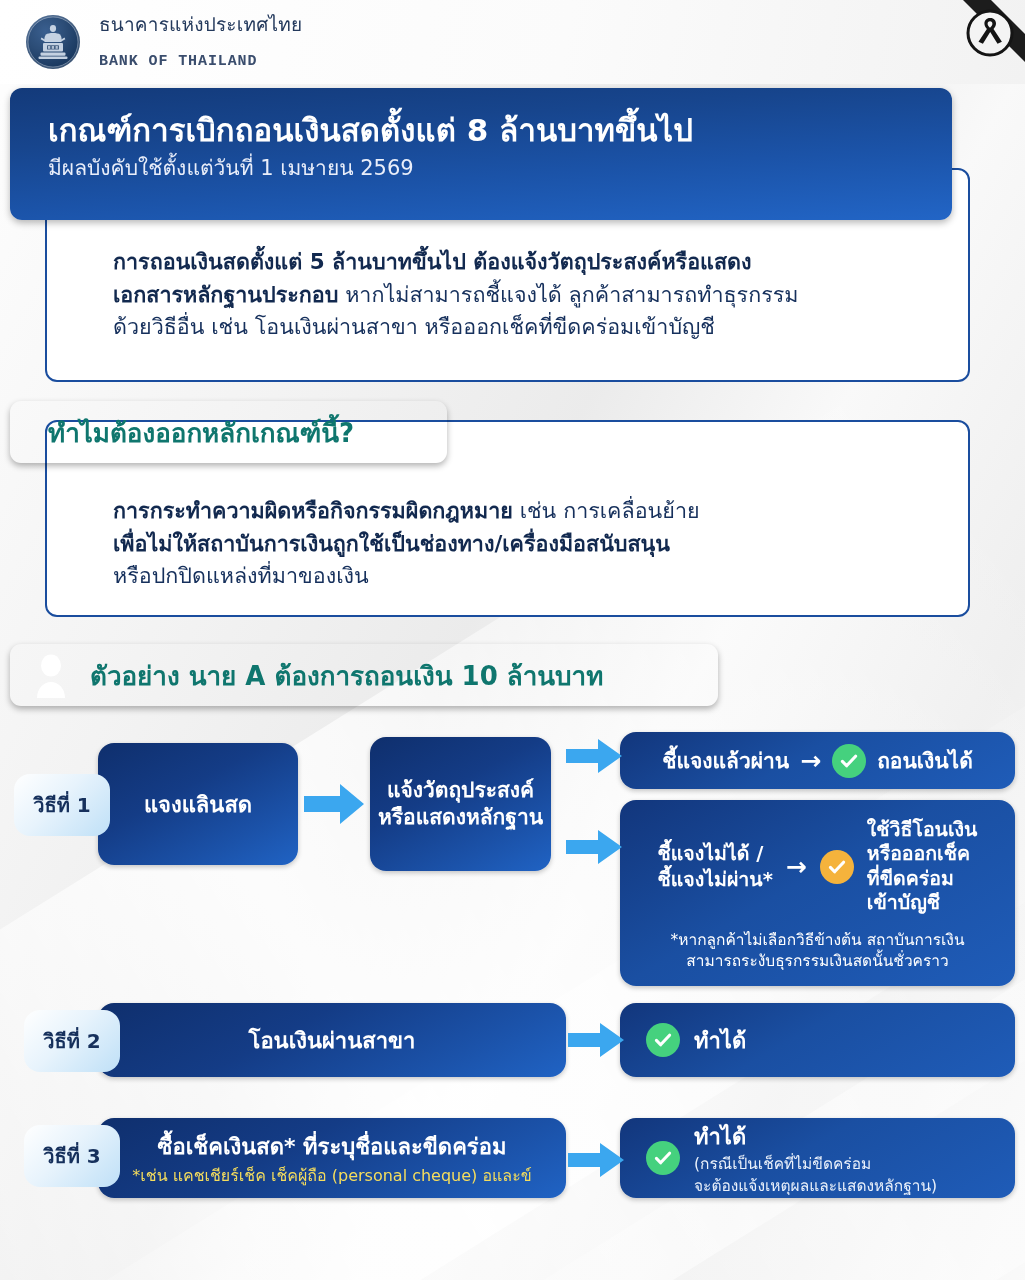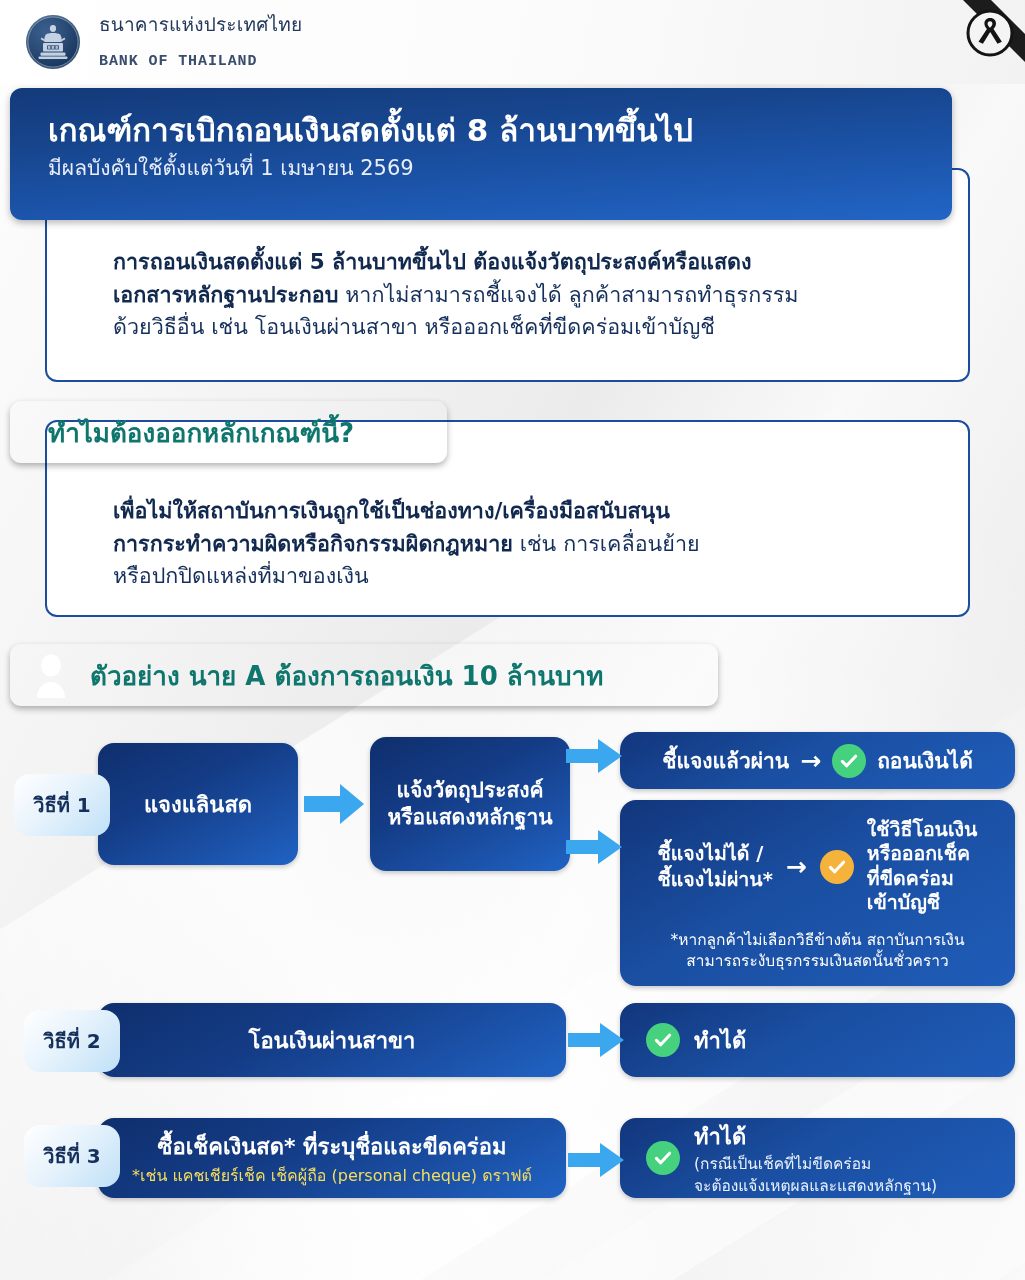--- a/index.html
+++ b/index.html
@@ -242,24 +242,24 @@
     <b>เอกสารหลักฐานประกอบ</b><span> หากไม่สามารถชี้แจงได้ ลูกค้าสามารถทำธุรกรรม</span>
   </div>
   <div><span>ด้วยวิธีอื่น เช่น โอนเงินผ่านสาขา หรือออกเช็คที่ขีดคร่อมเข้าบัญชี</span></div>
 </div>
 
 <div class="tab-head" id="tab-why">
   <span>ทำไมต้องออกหลักเกณฑ์นี้?</span>
 </div>
 <div class="white-box" id="box-reason"></div>
 <div class="box-body" id="reason-text">
-  <div><b>เพื่อไม่ให้สถาบันการเงินถูกใช้เป็นช่องทาง/เครื่องมือสนับสนุน</b></div>
   <div>
     <b>การกระทำความผิดหรือกิจกรรมผิดกฎหมาย</b><span>  เช่น การเคลื่อนย้าย</span>
   </div>
+  <div><b>เพื่อไม่ให้สถาบันการเงินถูกใช้เป็นช่องทาง/เครื่องมือสนับสนุน</b></div>
   <div><span>หรือปกปิดแหล่งที่มาของเงิน</span></div>
 </div>
 
 <div class="tab-head" id="tab-example">
   <span class="person-icon">
     <svg viewBox="0 0 46 46" width="46" height="46" aria-hidden="true">
       <ellipse cx="23" cy="13.5" rx="10" ry="11" fill="#ffffff"></ellipse>
       <path d="M9 46c0-9.2 6.3-16 14-16s14 6.8 14 16z" fill="#ffffff"></path>
     </svg>
   </span>
@@ -271,33 +271,33 @@
   <div class="method-badge" style="left:14px; top:774px;">วิธีที่ 1</div>
 
   <div class="node" style="left:98px; top:743px; width:200px; height:122px; font-size:22px;">
     <span>แจงแลินสด</span>
   </div>
 
   <svg class="arrow" style="left:302px; top:778px;" width="66" height="52" viewBox="0 0 66 52">
     <path d="M2 18h36V6l24 20-24 20V34H2z" fill="#3ba7ef"></path>
   </svg>
 
-  <div class="node" style="left:370px; top:737px; width:200px; height:134px; font-size:21px; line-height:1.28;">
+  <div class="node" style="left:370px; top:737px; width:181px; height:134px; font-size:21px; line-height:1.28;">
     <span>แจ้งวัตถุประสงค์</span>
     <span>หรือแสดงหลักฐาน</span>
   </div>
 
   <svg class="arrow" style="left:564px; top:735px;" width="60" height="42" viewBox="0 0 60 42">
     <path d="M2 14h32V4l24 17-24 17V28H2z" fill="#3ba7ef"></path>
   </svg>
   <svg class="arrow" style="left:564px; top:826px;" width="60" height="42" viewBox="0 0 60 42">
     <path d="M2 14h32V4l24 17-24 17V28H2z" fill="#3ba7ef"></path>
   </svg>
 
-  <div class="node flat" style="left:620px; top:732px; width:395px; height:57px;border-radius:18px;">
+  <div class="node flat" style="left:620px; top:732px; width:395px; height:57px;">
     <div class="inline-row" style="font-size:21px;">
       <span>ชี้แจงแล้วผ่าน</span>
       <span style="font-size:25px;">→</span>
       <span class="chk green">
         <svg width="20" height="20" viewBox="0 0 20 20">
             <path d="M3.4 10.4l4.2 4.4 9-9.6" stroke="#fff" stroke-width="3.1" fill="none" stroke-linecap="round" stroke-linejoin="round"></path>
           </svg>
       </span>
       <span>ถอนเงินได้</span>
     </div>
@@ -346,21 +346,21 @@
           </svg>
       </span>
       <span>ทำได้</span>
     </div>
   </div>
 
   <div class="method-badge" style="left:24px; top:1125px;">วิธีที่ 3</div>
 
   <div class="node" style="left:98px; top:1118px; width:468px; height:80px;">
     <span style="font-size:22px;">ซื้อเช็คเงินสด* ที่ระบุชื่อและขีดคร่อม</span>
-    <span class="yellow-note">*เช่น แคชเชียร์เช็ค เช็คผู้ถือ (personal cheque) ดราฟต์</span>
+    <span class="yellow-note">*เช่น แคชเชียร์เช็ค เช็คผู้ถือ (personal cheque) อและข์</span>
   </div>
 
   <svg class="arrow" style="left:566px; top:1139px;" width="60" height="42" viewBox="0 0 60 42">
     <path d="M2 14h32V4l24 17-24 17V28H2z" fill="#3ba7ef"></path>
   </svg>
 
   <div class="node flat" style="left:620px; top:1118px; width:395px; height:80px; align-items:flex-start; justify-content:center; padding-left:26px;">
     <div style="display:flex; align-items:center; gap:14px;">
       <span class="chk green">
         <svg width="20" height="20" viewBox="0 0 20 20">

